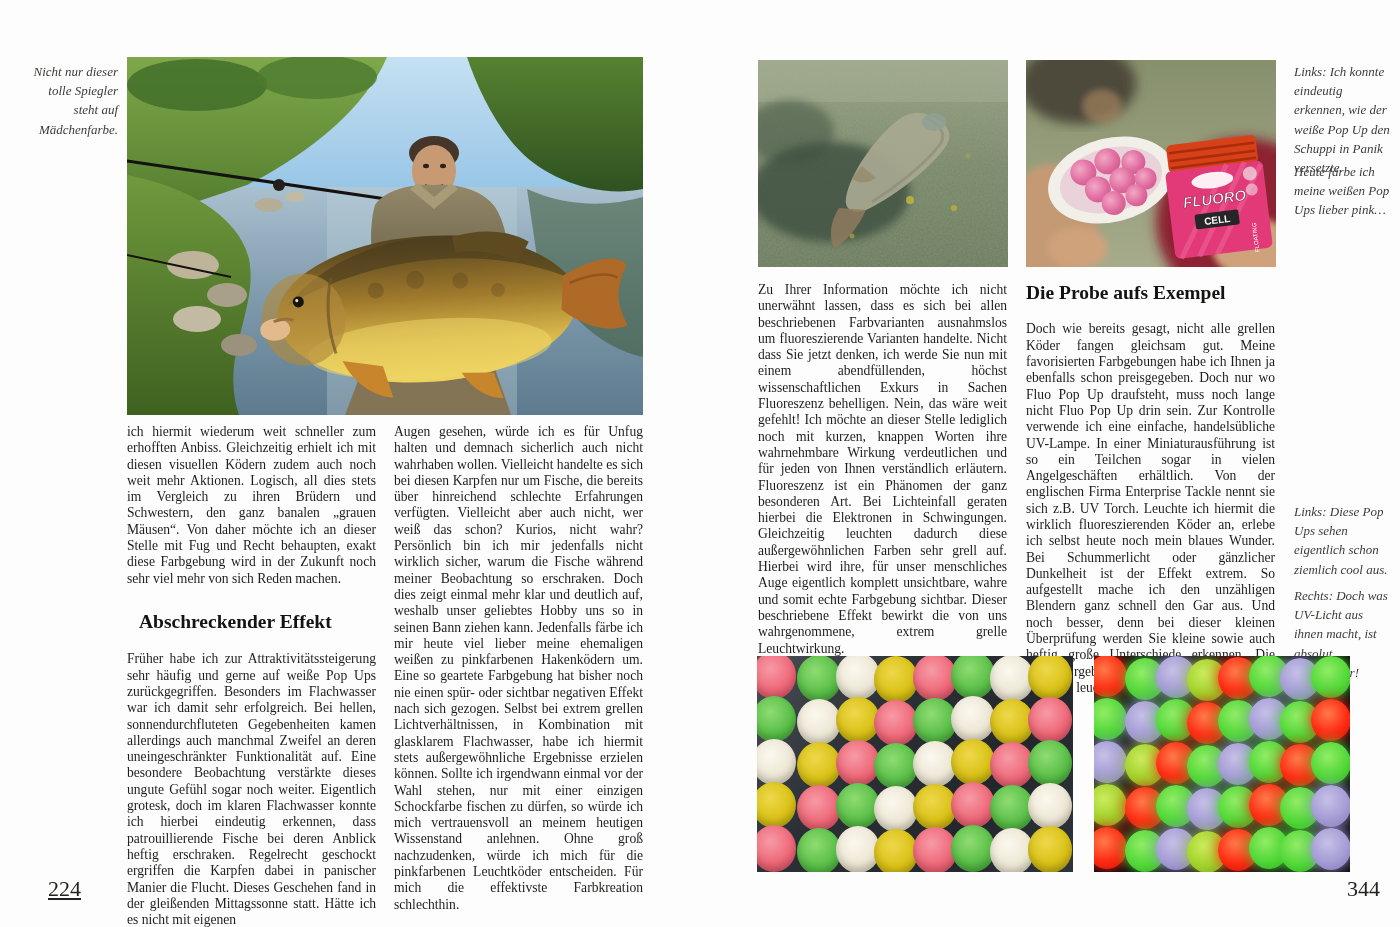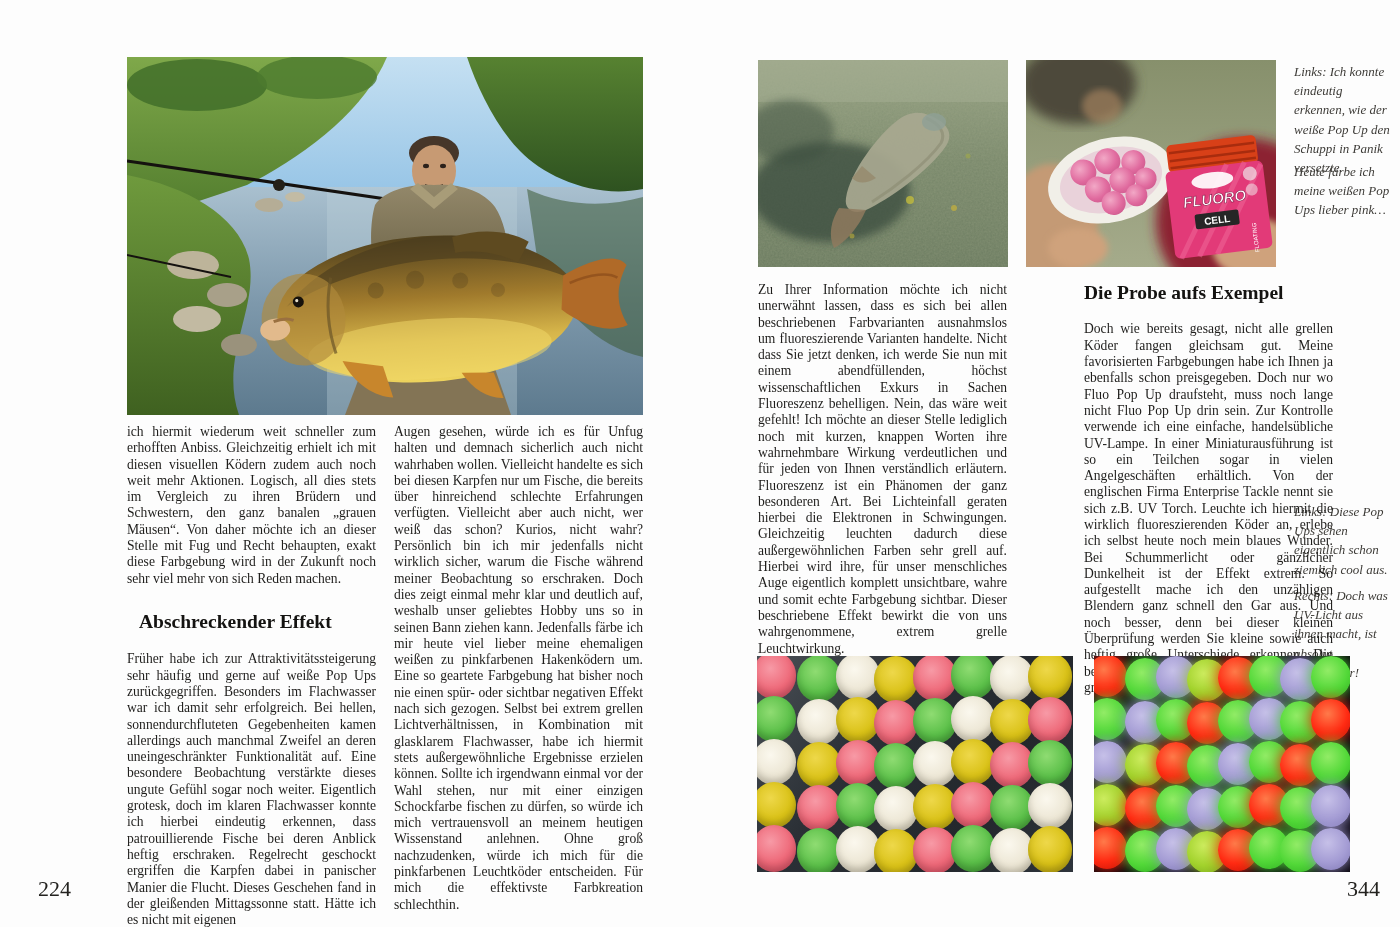--- a/index.html
+++ b/index.html
@@ -20,20 +20,21 @@
   .ballbox{position:absolute;overflow:hidden;}
   .ballbox .ball{position:absolute;border-radius:50%;}
   #balls-day{background:linear-gradient(125deg,#4a5056 0%,#2b3036 35%,#23272c 70%,#2e343b 100%);}
   #balls-uv{background:radial-gradient(circle at 50% 45%,#120b1e 0%,#0a0512 70%,#060309 100%);}
 </style>
 </head>
 <body>
 
 <div id="spread">
 
+  <div class="margin-note left abs" style="left:24px;top:62px;width:94px;">Nicht nur dieser tolle Spiegler steht auf Mädchenfarbe.</div>
 
   <figure class="photo" style="left:127px;top:57px;width:516px;height:358px;margin:0;">
     <svg viewBox="0 0 516 358" preserveAspectRatio="none">
       <defs>
         <linearGradient id="sky" x1="0" y1="0" x2="0" y2="1">
           <stop offset="0" stop-color="#c5e0f2"></stop>
             <stop offset="1" stop-color="#8fc0e4"></stop>
         </linearGradient>
         <linearGradient id="water" x1="0" y1="0" x2="0" y2="1">
           <stop offset="0" stop-color="#a9c0cf"></stop>
@@ -120,21 +121,21 @@
 
   <div class="col" style="left:127px;top:424px;">
     <p>ich hiermit wiederum weit schneller zum erhofften Anbiss. Gleichzeitig erhielt ich mit diesen visuellen Ködern zudem auch noch weit mehr Aktionen. Logisch, all dies stets im Vergleich zu ihren Brüdern und Schwestern, den ganz banalen „grauen Mäusen“. Von daher möchte ich an dieser Stelle mit Fug und Recht behaupten, exakt diese Farbgebung wird in der Zukunft noch sehr viel mehr von sich Reden machen.</p>
     <h2>Abschreckender Effekt</h2>
     <p>Früher habe ich zur Attraktivitätssteigerung sehr häufig und gerne auf weiße Pop Ups zurückgegriffen. Besonders im Flachwasser war ich damit sehr erfolgreich. Bei hellen, sonnendurchfluteten Gegebenheiten kamen allerdings auch manchmal Zweifel an deren uneingeschränkter Funktionalität auf. Eine besondere Beobachtung verstärkte dieses ungute Gefühl sogar noch weiter. Eigentlich grotesk, doch im klaren Flachwasser konnte ich hierbei eindeutig erkennen, dass patrouillierende Fische bei deren Anblick heftig erschraken. Regelrecht geschockt ergriffen die Karpfen dabei in panischer Manier die Flucht. Dieses Geschehen fand in der gleißenden Mittagssonne statt. Hätte ich es nicht mit eigenen</p>
   </div>
   <div class="col" style="left:394px;top:424px;">
     <p>Augen gesehen, würde ich es für Unfug halten und demnach sicherlich auch nicht wahrhaben wollen. Vielleicht handelte es sich bei diesen Karpfen nur um Fische, die bereits über hinreichend schlechte Erfahrungen verfügten. Vielleicht aber auch nicht, wer weiß das schon? Kurios, nicht wahr? Persönlich bin ich mir jedenfalls nicht wirklich sicher, warum die Fische während meiner Beobachtung so erschraken. Doch dies zeigt einmal mehr klar und deutlich auf, weshalb unser geliebtes Hobby uns so in seinen Bann ziehen kann. Jedenfalls färbe ich mir heute viel lieber meine ehemaligen weißen zu pinkfarbenen Hakenködern um. Eine so geartete Farbgebung hat bisher noch nie einen spür- oder sichtbar negativen Effekt nach sich gezogen. Selbst bei extrem grellen Lichtverhältnissen, in Kombination mit glasklarem Flachwasser, habe ich hiermit stets außergewöhnliche Ergebnisse erzielen können. Sollte ich irgendwann einmal vor der Wahl stehen, nur mit einer einzigen Schockfarbe fischen zu dürfen, so würde ich mich vertrauensvoll an meinem heutigen Wissenstand anlehnen. Ohne groß nachzudenken, würde ich mich für die pinkfarbenen Leuchtköder entscheiden. Für mich die effektivste Farbkreation schlechthin.</p>
   </div>
 
-  <div class="pagenum" style="left:38px;top:876px;">224</div>
+  <div class="pagenum" style="left:48px;top:876px;text-decoration:underline;">224</div>
 
   <figure class="photo" style="left:758px;top:60px;width:250px;height:207px;margin:0;">
     <svg viewBox="0 0 250 207" preserveAspectRatio="none">
       <defs>
         <linearGradient id="murk" x1="0" y1="0" x2="0" y2="1">
           <stop offset="0" stop-color="#97a284"></stop>
             <stop offset="0.5" stop-color="#79886b"></stop>
             <stop offset="1" stop-color="#6b7b60"></stop>
         </linearGradient>
         <filter id="blur4">
@@ -218,21 +219,21 @@
   </figure>
 
   <div class="margin-note right abs" style="left:1294px;top:62px;width:96px;">Links: Ich konnte eindeutig erkennen, wie der weiße Pop Up den Schuppi in Panik versetzte.</div>
   <div class="margin-note right abs" style="left:1294px;top:162px;width:96px;">Heute färbe ich meine weißen Pop Ups lieber pink…</div>
   <div class="margin-note right abs" style="left:1294px;top:502px;width:96px;">Links: Diese Pop Ups sehen eigentlich schon ziemlich cool aus.</div>
   <div class="margin-note right abs" style="left:1294px;top:586px;width:96px;">Rechts: Doch was UV-Licht aus ihnen macht, ist absolut spektakulär!</div>
 
   <div class="col rcol" style="left:758px;top:282px;">
     <p>Zu Ihrer Information möchte ich nicht unerwähnt lassen, dass es sich bei allen beschriebenen Farbvarianten ausnahmslos um fluoreszierende Varianten handelte. Nicht dass Sie jetzt denken, ich werde Sie nun mit einem abendfüllenden, höchst wissenschaftlichen Exkurs in Sachen Fluoreszenz behelligen. Nein, das wäre weit gefehlt! Ich möchte an dieser Stelle lediglich noch mit kurzen, knappen Worten ihre wahrnehmbare Wirkung verdeutlichen und für jeden von Ihnen verständlich erläutern. Fluoreszenz ist ein Phänomen der ganz besonderen Art. Bei Lichteinfall geraten hierbei die Elektronen in Schwingungen. Gleichzeitig leuchten dadurch diese außergewöhnlichen Farben sehr grell auf. Hierbei wird ihre, für unser menschliches Auge eigentlich komplett unsichtbare, wahre und somit echte Farbgebung sichtbar. Dieser beschriebene Effekt bewirkt die von uns wahrgenommene, extrem grelle Leuchtwirkung.</p>
   </div>
-  <div class="col rcol" style="left:1084px;top:282px;">
+  <div class="col rcol" style="left:1026px;top:282px;">
     <h2>Die Probe aufs Exempel</h2>
     <p>Doch wie bereits gesagt, nicht alle grellen Köder fangen gleichsam gut. Meine favorisierten Farbgebungen habe ich Ihnen ja ebenfalls schon preisgegeben. Doch nur wo Fluo Pop Up draufsteht, muss noch lange nicht Fluo Pop Up drin sein. Zur Kontrolle verwende ich eine einfache, handelsübliche UV-Lampe. In einer Miniaturausführung ist so ein Teilchen sogar in vielen Angelgeschäften erhältlich. Von der englischen Firma Enterprise Tackle nennt sie sich z.B. UV Torch. Leuchte ich hiermit die wirklich fluoreszierenden Köder an, erlebe ich selbst heute noch mein blaues Wunder. Bei Schummerlicht oder gänzlicher Dunkelheit ist der Effekt extrem. So aufgestellt mache ich den unzähligen Blendern ganz schnell den Gar aus. Und noch besser, denn bei dieser kleinen Überprüfung werden Sie kleine sowie auch heftig große Unterschiede erkennen. Die besten Ergebnisse habe ich stets mit den am grellsten leuchtenden Varianten er-</p>
   </div>
 
   <div id="balls-day" class="ballbox" style="left:757px;top:656px;width:316px;height:216px;">
       <div class="ball" style="width: 44.24px; height: 46.452px; left: -5.37px; top: -3.626px; background: radial-gradient(circle at 42% 35%, rgb(247, 154, 166) 0%, rgb(238, 104, 120) 55%, rgb(216, 74, 96) 100%); box-shadow: rgba(0, 0, 0, 0.18) 0px -5px 7px inset;"></div>
       <div class="ball" style="width: 44.24px; height: 46.452px; left: 40.13px; top: -0.626px; background: radial-gradient(circle at 42% 35%, rgb(143, 220, 114) 0%, rgb(90, 191, 72) 55%, rgb(63, 156, 52) 100%); box-shadow: rgba(0, 0, 0, 0.18) 0px -5px 7px inset;"></div>
       <div class="ball" style="width: 44.24px; height: 46.452px; left: 78.63px; top: -2.626px; background: radial-gradient(circle at 42% 35%, rgb(251, 248, 238) 0%, rgb(236, 230, 212) 55%, rgb(207, 199, 174) 100%); box-shadow: rgba(0, 0, 0, 0.18) 0px -5px 7px inset;"></div>
       <div class="ball" style="width: 44.24px; height: 46.452px; left: 117.13px; top: 0.374px; background: radial-gradient(circle at 42% 35%, rgb(238, 216, 74) 0%, rgb(217, 193, 22) 55%, rgb(180, 158, 16) 100%); box-shadow: rgba(0, 0, 0, 0.18) 0px -5px 7px inset;"></div>
       <div class="ball" style="width: 44.24px; height: 46.452px; left: 155.63px; top: -1.626px; background: radial-gradient(circle at 42% 35%, rgb(247, 154, 166) 0%, rgb(238, 104, 120) 55%, rgb(216, 74, 96) 100%); box-shadow: rgba(0, 0, 0, 0.18) 0px -5px 7px inset;"></div>

